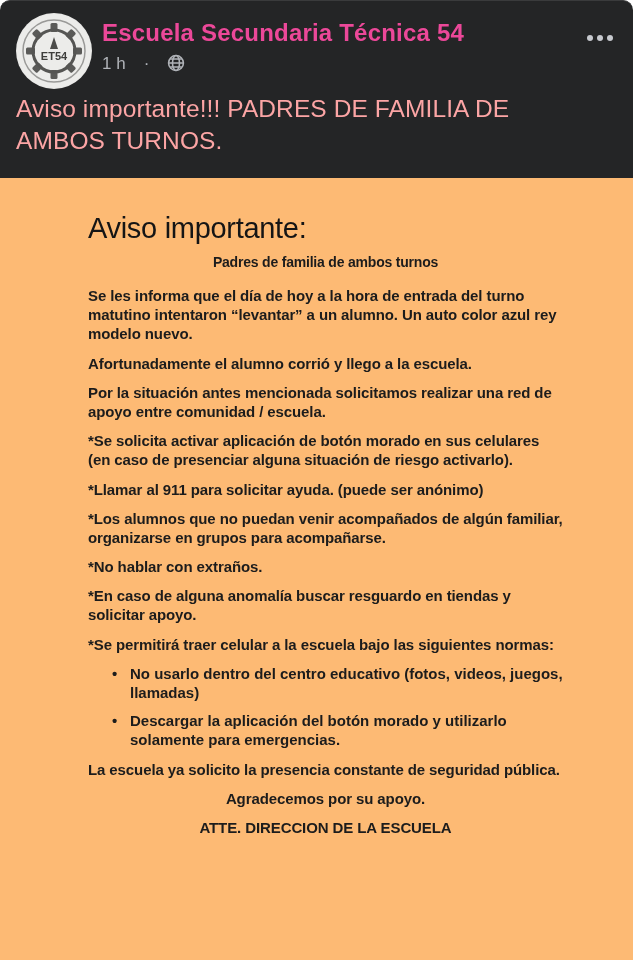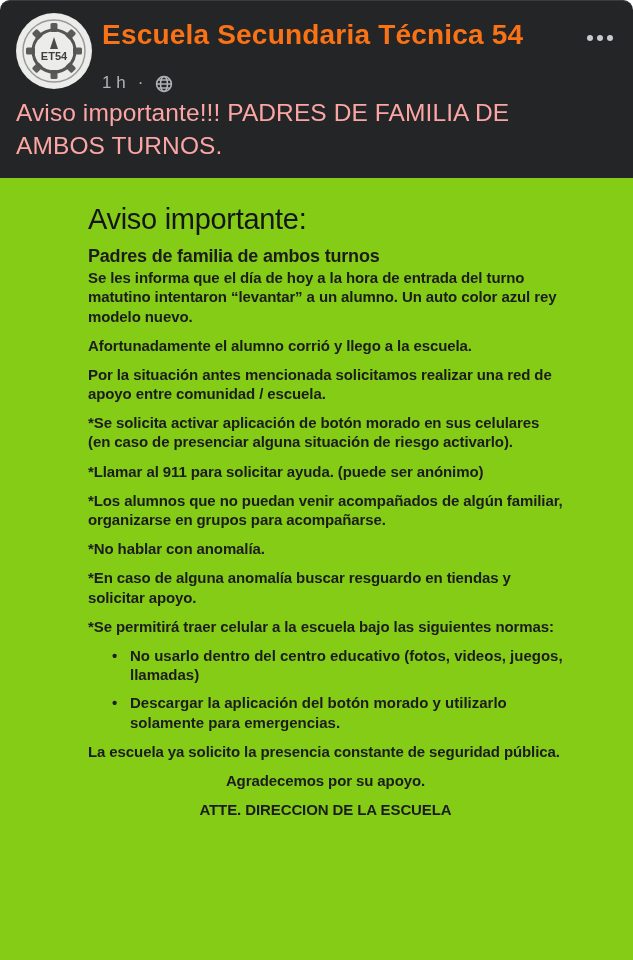--- a/index.html
+++ b/index.html
@@ -24,51 +24,51 @@
   }
   .fb-header { display: flex; align-items: flex-start; }
   .avatar-wrap {
     width: 76px; height: 76px; flex: 0 0 76px;
     border-radius: 50%; overflow: hidden; cursor: pointer;
     background: #e8e8e6;
     display: flex; align-items: center; justify-content: flex-start;
   }
   .header-texts { margin-left: 10px; padding-top: 6px; flex: 1 1 auto; min-width: 0; }
   .author-name {
-    color: #f97316; font-size: 28px; font-weight: bold;
+    color: #ec4899; font-size: 24px; font-weight: bold;
     letter-spacing: 0.2px; line-height: 1.15; cursor: pointer;
   }
   .meta-row {
-    margin-top: 22px; display: flex; align-items: flex-end; gap: 12px;
+    margin-top: 7px; display: flex; align-items: flex-start; gap: 18px;
     color: #b0b3b8; font-size: 17px;
   }
   .menu-btn {
     margin-left: auto; padding: 10px 4px 10px 16px; cursor: pointer;
     display: flex; align-items: center; gap: 4px; margin-top: 12px;
   }
   .menu-btn .dot { width: 6px; height: 6px; border-radius: 50%; background: #c6c9ce; }
   .post-message {
     margin-top: 4px;
     color: #fca5a5; font-size: 24.5px; line-height: 1.32;
     max-width: 562px;
     letter-spacing: 0.1px;
   }
 
   
   .photo {
-    flex: 1 1 auto; background: #84cc16; color: #1c1c1c;
-    padding: 23px 70px 0 88px;
+    flex: 1 1 auto; background: #fdba74; color: #1c1c1c;
+    padding: 32px 70px 0 88px;
     font-weight: bold; font-size: 15px; line-height: 1.28;
     cursor: pointer;
   }
   .doc-title {
     font-weight: normal; font-size: 29px; color: #151515;
     letter-spacing: -0.3px; margin-bottom: 7px;
   }
-  .doc-subtitle { font-size: 18px; letter-spacing: -0.2px; }
+  .doc-subtitle { font-size: 14px; margin-bottom: 14px; letter-spacing: -0.2px; text-align: center; }
   .photo p { margin-bottom: 10px; letter-spacing: -0.1px; }
   .doc-bullets { margin: 0 0 10px 0; }
   .bullet-item { display: flex; margin: 0 0 9px 24px; }
   .bullet-item .marker { flex: 0 0 18px; }
   .centered { text-align: center; margin-bottom: 11px; }
 </style>
 </head>
 <body>
 
 <div class="page">
@@ -140,21 +140,21 @@
   <div class="photo">
     <div class="doc-title">Aviso importante:</div>
     <div class="doc-subtitle">Padres de familia de ambos turnos</div>
 
     <p>Se les informa que el día de hoy a la hora de entrada del turno matutino intentaron  “levantar” a un alumno.  Un auto color azul rey modelo nuevo.</p>
     <p>Afortunadamente el alumno corrió y llego a la escuela.</p>
     <p>Por la situación antes mencionada solicitamos realizar una red de apoyo entre comunidad / escuela.</p>
     <p>*Se solicita activar aplicación de botón morado en sus celulares (en caso de presenciar alguna situación de riesgo activarlo).</p>
     <p>*Llamar al 911 para solicitar ayuda. (puede ser anónimo)</p>
     <p>*Los alumnos que no puedan venir acompañados de algún familiar, organizarse en grupos para acompañarse.</p>
-    <p>*No hablar con anomalía.</p>
+    <p>*No hablar con extraños.</p>
     <p>*En caso de alguna anomalía buscar resguardo en tiendas y solicitar apoyo.</p>
     <p>*Se permitirá traer celular a la escuela bajo las siguientes normas:</p>
 
     <div class="doc-bullets">
       <div class="bullet-item">
         <span class="marker">•</span>
         <span>No usarlo dentro del centro educativo (fotos, videos, juegos, llamadas)</span>
       </div>
       <div class="bullet-item">
         <span class="marker">•</span>

